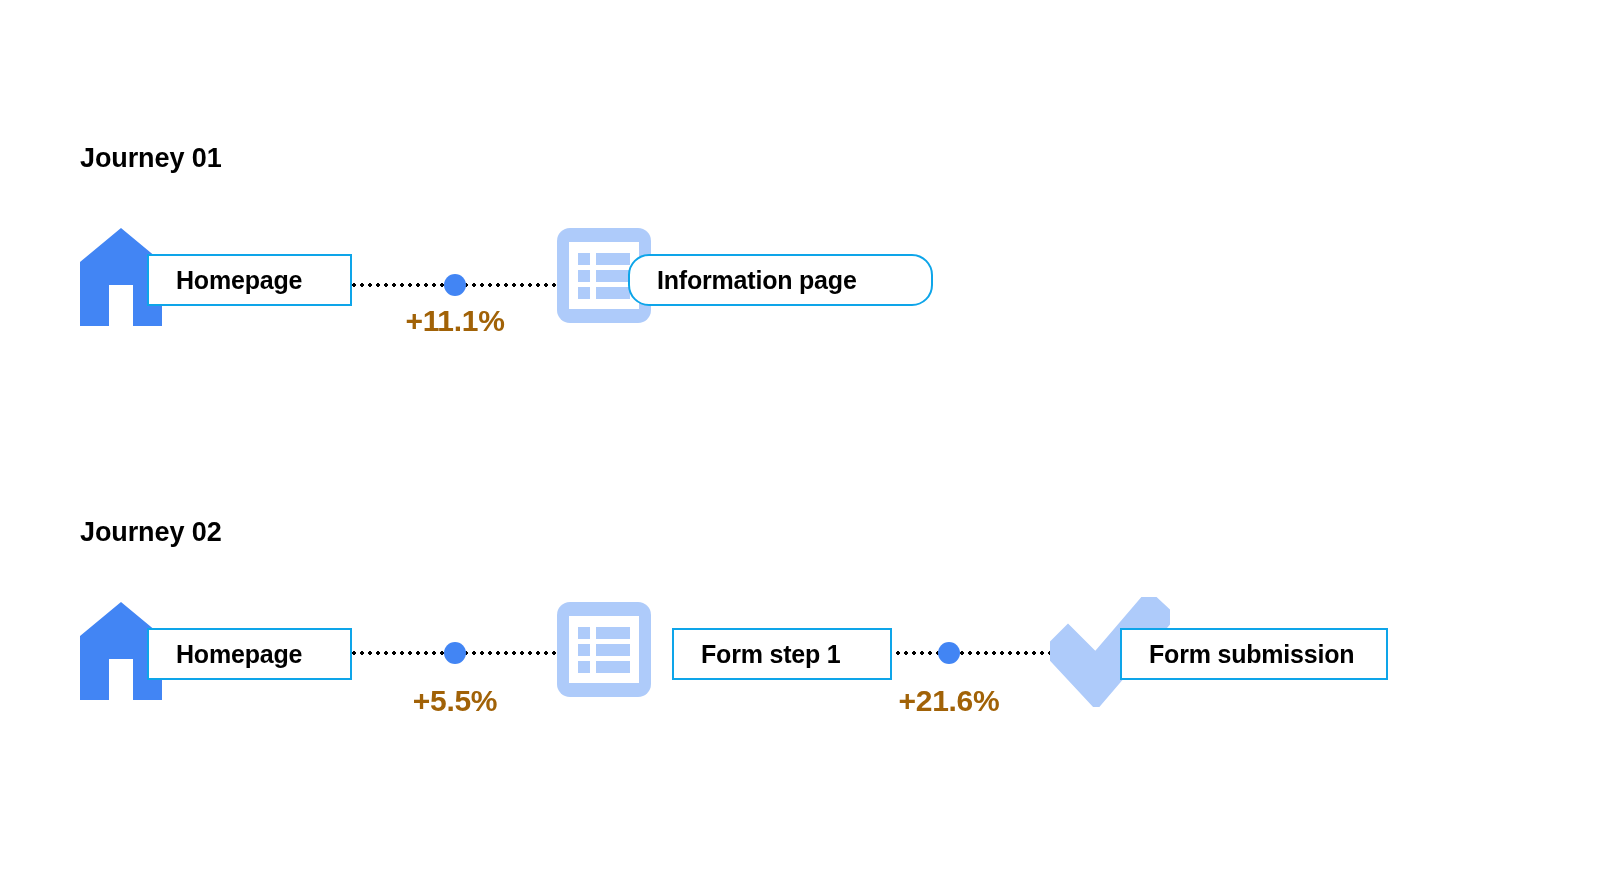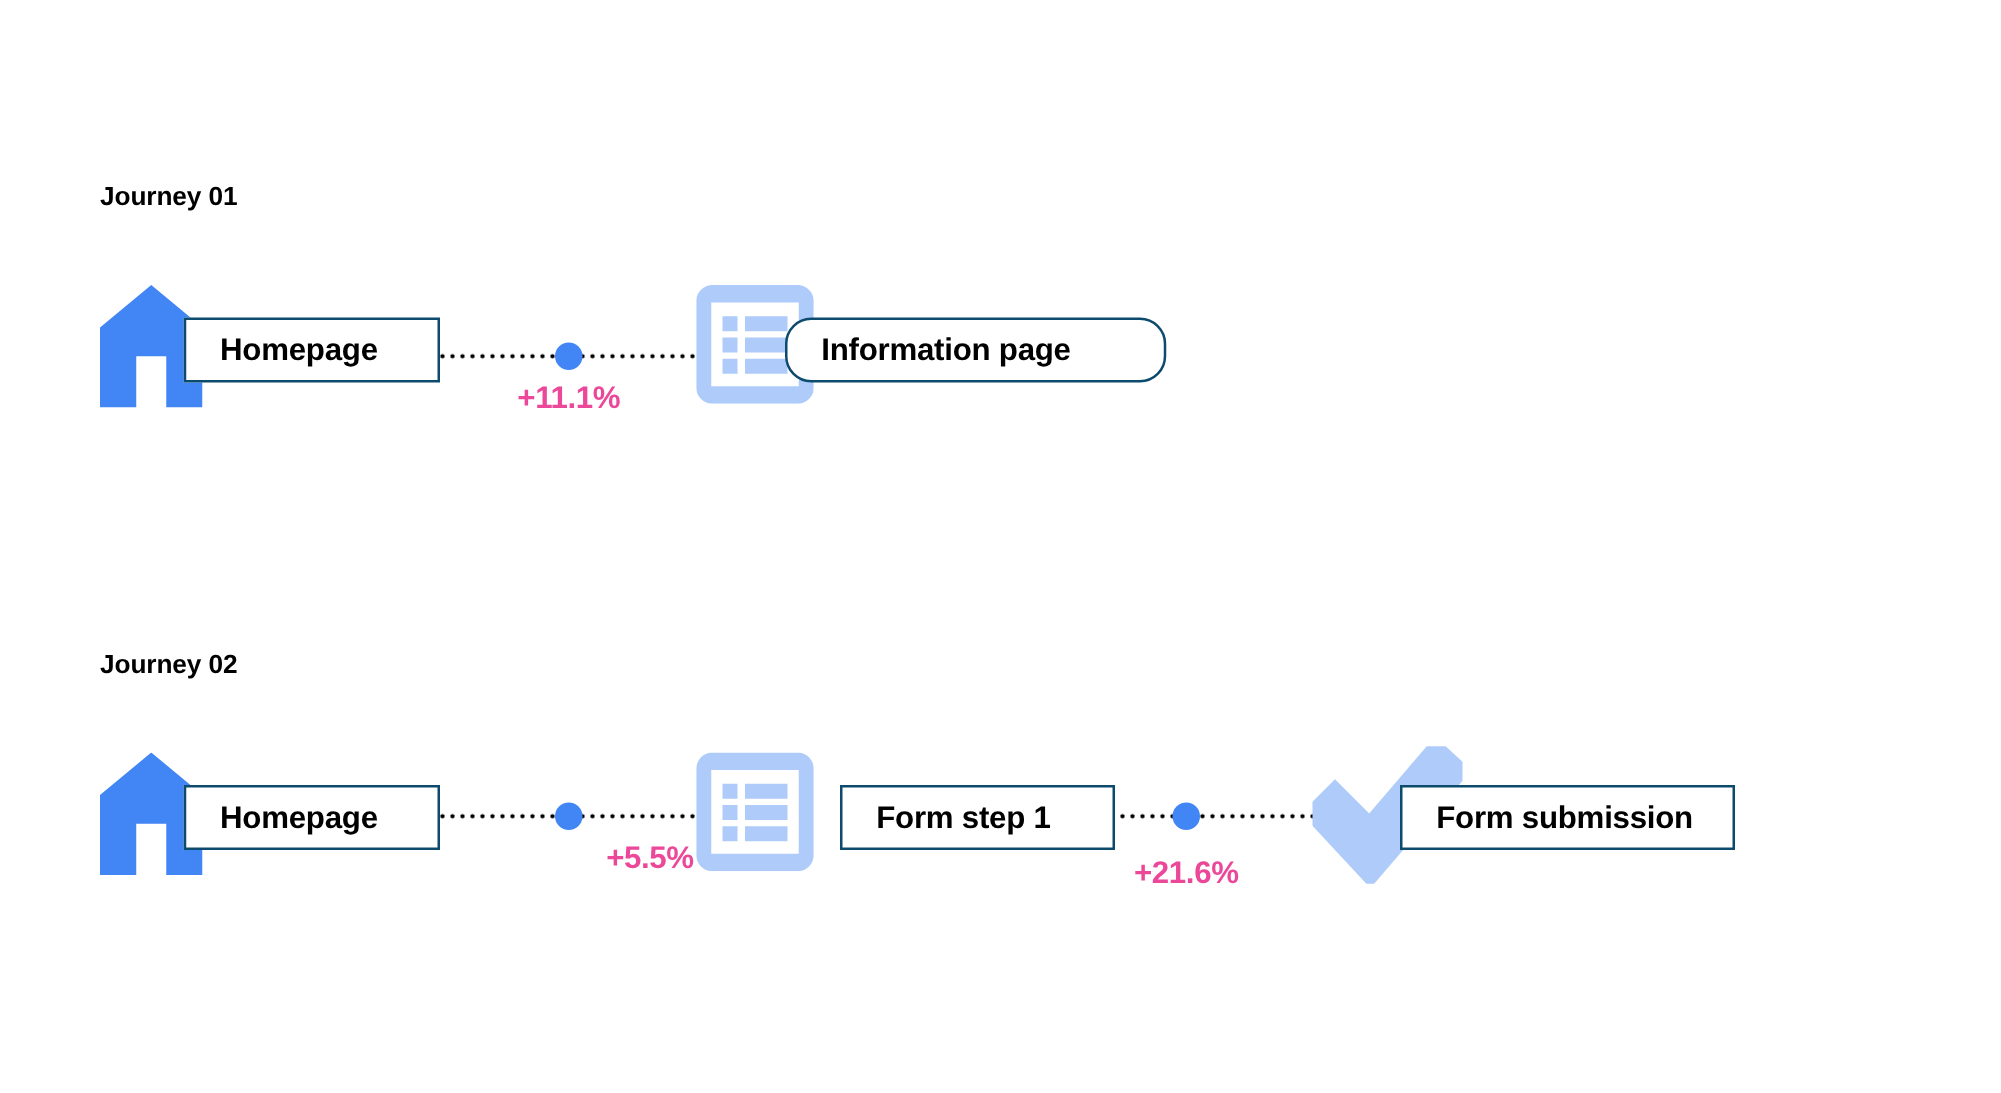--- a/index.html
+++ b/index.html
@@ -26,42 +26,42 @@
 
   
   .journey {
     position: absolute;
     left: 0;
     top: 0;
     width: 1601px;
   }
   .journey-title {
     position: absolute;
-    font-size: 21px;
+    font-size: 27px;
     font-weight: bold;
     color: #000000;
     letter-spacing: -0.1px;
     white-space: nowrap;
     line-height: 34px;
   }
 
   
   .flow {
     position: absolute;
     left: 0;
     width: 1601px;
     height: 130px;
   }
 
   
   .node-box {
     position: absolute;
     box-sizing: border-box;
     background: #ffffff;
-    border: 2px solid #0c4a6e;
+    border: 2px solid #0ea5e9;
     height: 52px;
     display: flex;
     align-items: center;
     z-index: 3;
   }
   .node-label {
     font-size: 25px;
     font-weight: bold;
     color: #000000;
     white-space: nowrap;
@@ -85,23 +85,23 @@
   .pct-dot {
     position: absolute;
     width: 22px;
     height: 22px;
     border-radius: 50%;
     background: #4285F4;
     z-index: 4;
   }
   .pct-label {
     position: absolute;
-    font-size: 25px;
+    font-size: 30px;
     font-weight: bold;
-    color: #ec4899;
+    color: #a16207;
     white-space: nowrap;
     letter-spacing: -0.3px;
     text-align: center;
     line-height: 1;
     z-index: 4;
   }
 
   
   .icon {
     position: absolute;
@@ -172,21 +172,21 @@
         <svg width="82" height="98" viewBox="0 0 82 98" aria-hidden="true">
           <path d="M41 0 L82 34 L82 98 L53 98 L53 57 L29 57 L29 98 L0 98 L0 34 Z" fill="#4285F4"></path>
         </svg>
       </div>
 
       <div class="node-box" style="left:147px; top:26px; width:205px;">
         <span class="node-label">Homepage</span>
       </div>
 
       <div class="pct-dot" style="left:444px; top:40px;"></div>
-      <div class="pct-label" style="left:355px; top:72px; width:200px;text-align:right;">+5.5%</div>
+      <div class="pct-label" style="left:355px; top:84px; width:200px;">+5.5%</div>
 
       <div class="icon icon-list" style="left:557px; top:0px;">
         <svg width="94" height="95" viewBox="0 0 94 95" aria-hidden="true">
           <rect x="0" y="0" width="94" height="95" rx="13" fill="#AECBFA"></rect>
           <rect x="12" y="14" width="70" height="67" fill="#ffffff"></rect>
           <rect x="21" y="25" width="12" height="12" fill="#AECBFA"></rect>
           <rect x="39" y="25" width="34" height="12" fill="#AECBFA"></rect>
           <rect x="21" y="42" width="12" height="12" fill="#AECBFA"></rect>
           <rect x="39" y="42" width="34" height="12" fill="#AECBFA"></rect>
           <rect x="21" y="59" width="12" height="12" fill="#AECBFA"></rect>

